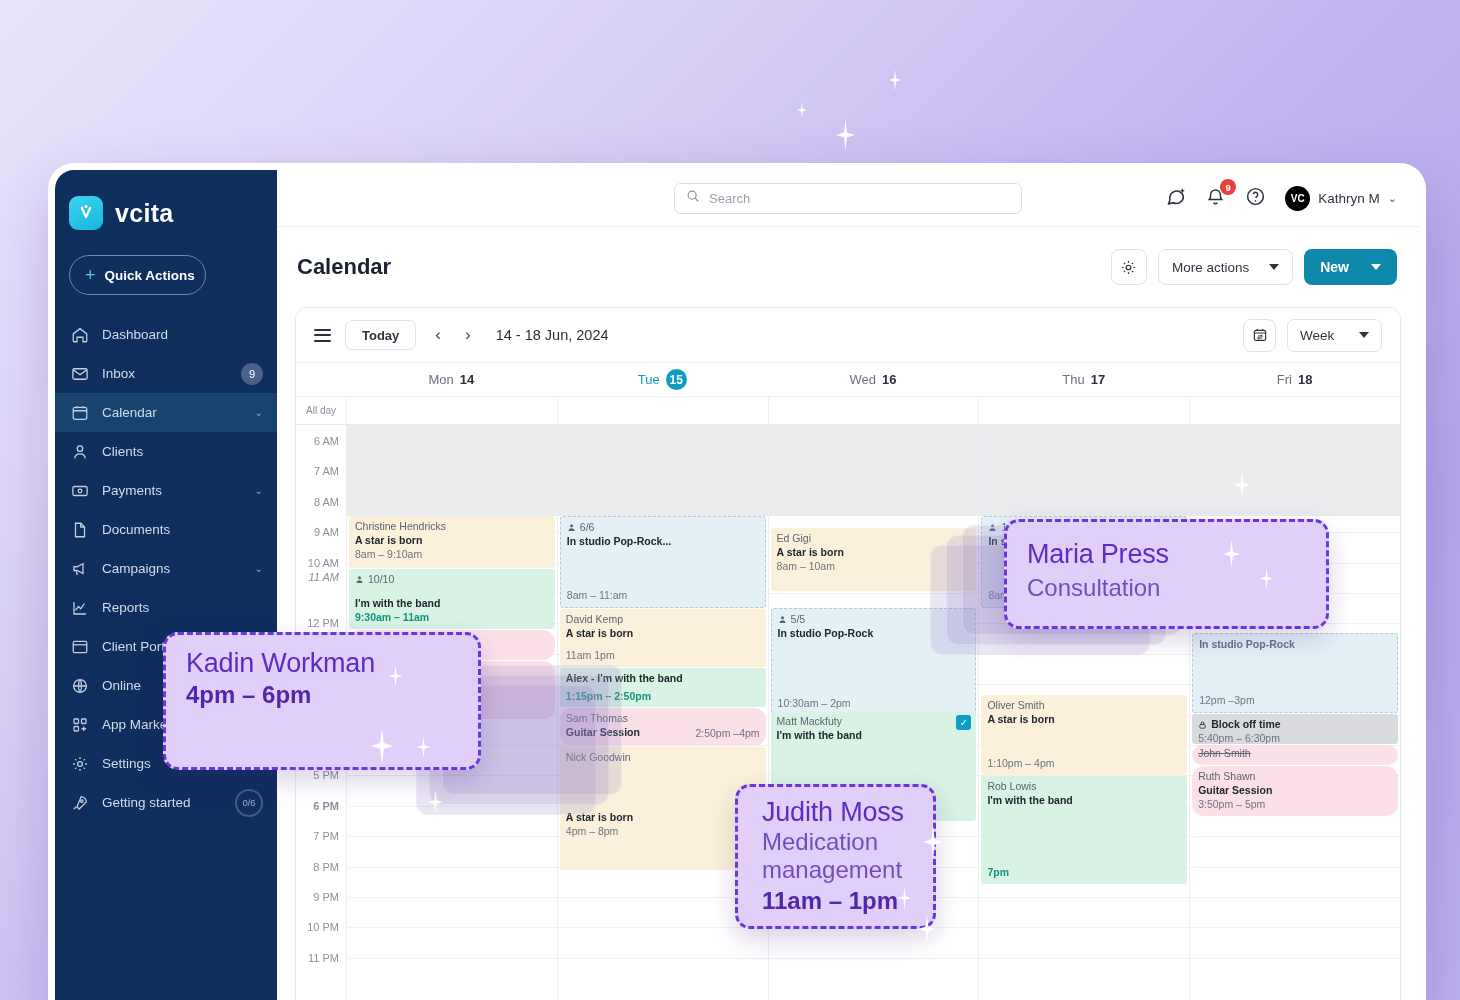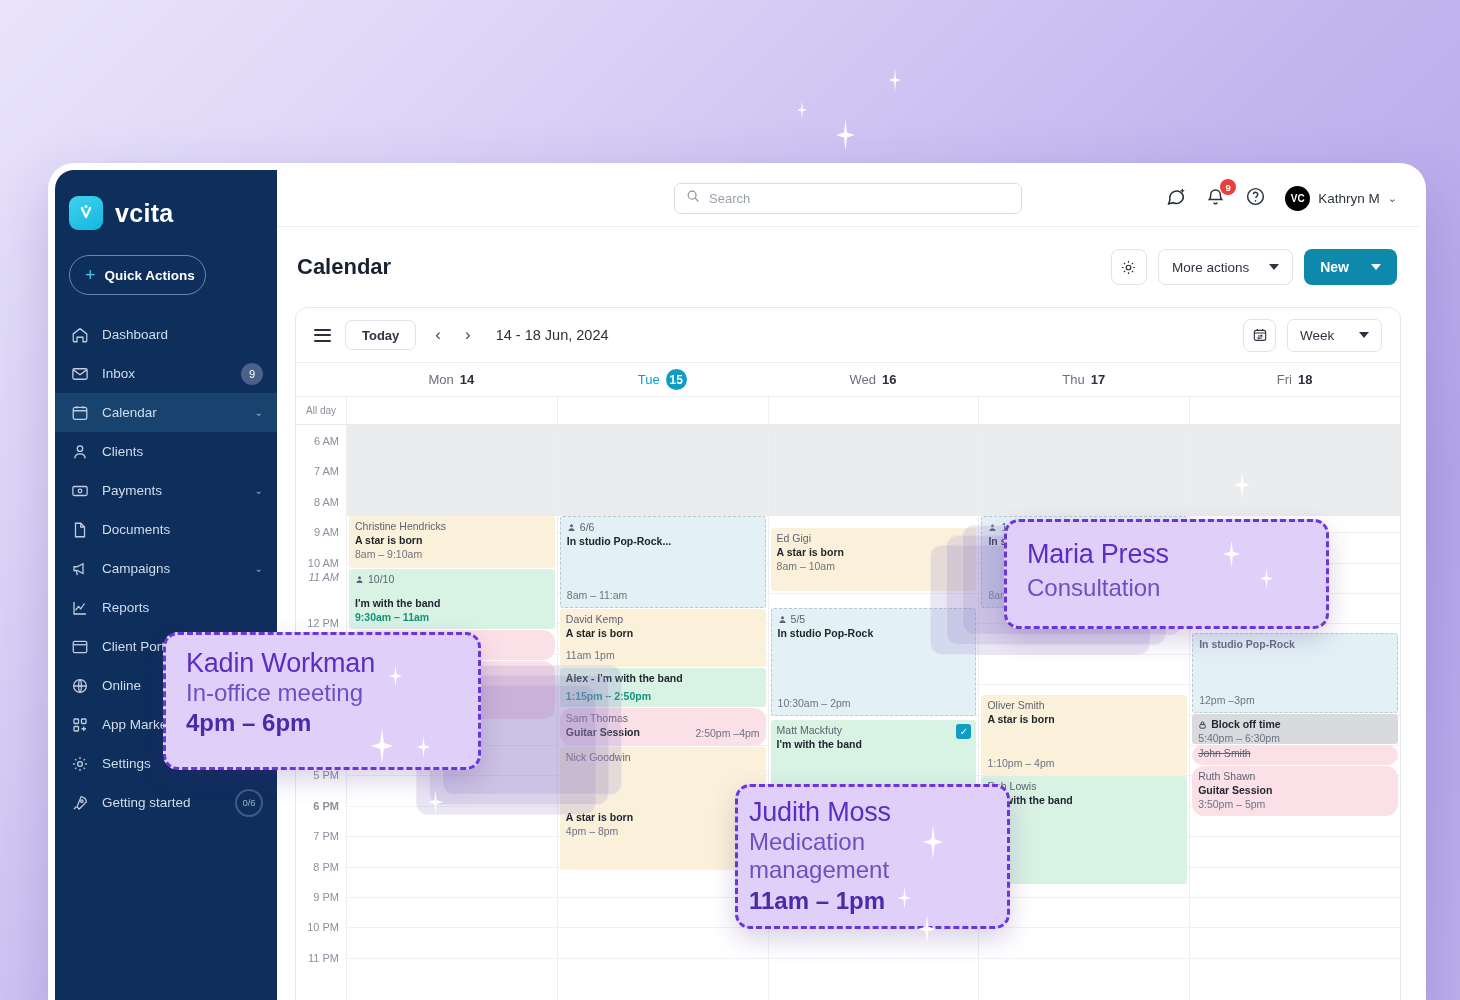--- a/index.html
+++ b/index.html
@@ -652,21 +652,21 @@
               <div class="who-row">
                 <svg width="9" height="9" viewBox="0 0 24 24" fill="#5c6372">
                     <circle cx="12" cy="7" r="4"></circle>
                     <path d="M4 21c0-4.5 3.6-7 8-7s8 2.5 8 7z"></path>
                   </svg>
                 <span class="who">5/5</span>
               </div>
               <div class="ttl">In studio Pop-Rock</div>
               <div class="ev-bot">10:30am – 2pm</div>
             </div>
-            <div class="ev green" style="top:295px;height:110px">
+            <div class="ev green" style="top:286px;height:110px">
               <div class="who">Matt Mackfuty</div>
               <div class="ttl">I'm with the band</div>
               <div class="chk">✓</div>
             </div>
           </div>
 
           <div class="day-col">
               <div class="hline" style="top: 532.8px;"></div>
               <div class="hline" style="top: 502.4px;"></div>
               <div class="hline" style="top: 472px;"></div>
@@ -767,21 +767,20 @@
         <div class="cal-overlay-spark" style="left:118px;top:386px;width:14px;height:24px">
             <i></i>
           </div>
       </div>
     </div>
   </div>
 </div>
 
 <div class="callout" style="left:163px;top:632px;width:318px;height:138px">
   <div class="c-name">Kadin Workman</div>
-  <div class="c-sub">In-office meeting</div>
   <div class="c-time">4pm – 6pm</div>
   <div class="sp" style="left:223px;top:30px;width:13px;height:22px">
       <i></i>
     </div>
   <div class="sp" style="left:205px;top:93px;width:22px;height:36px">
       <i></i>
     </div>
   <div class="sp" style="left:251px;top:101px;width:13px;height:22px">
       <i></i>
     </div>
@@ -791,21 +790,21 @@
   <div class="c-name">Maria Press</div>
   <div class="c-sub" style="margin-top:4px">Consultation</div>
   <div class="sp" style="left:216px;top:18px;width:17px;height:28px">
       <i></i>
     </div>
   <div class="sp" style="left:253px;top:46px;width:13px;height:21px">
       <i></i>
     </div>
 </div>
 
-<div class="callout" style="left:735px;top:784px;width:275px;height:145px;padding:10px 18px 12px 11px">
+<div class="callout" style="left:735px;top:784px;width:201px;height:145px;padding:10px 18px 12px 24px">
   <div class="c-name">Judith Moss</div>
   <div class="c-sub">Medication management</div>
   <div class="c-time">11am – 1pm</div>
   <div class="sp" style="left:185px;top:38px;width:20px;height:34px">
       <i></i>
     </div>
   <div class="sp" style="left:160px;top:100px;width:13px;height:22px">
       <i></i>
     </div>
   <div class="sp" style="left:180px;top:128px;width:18px;height:28px">

